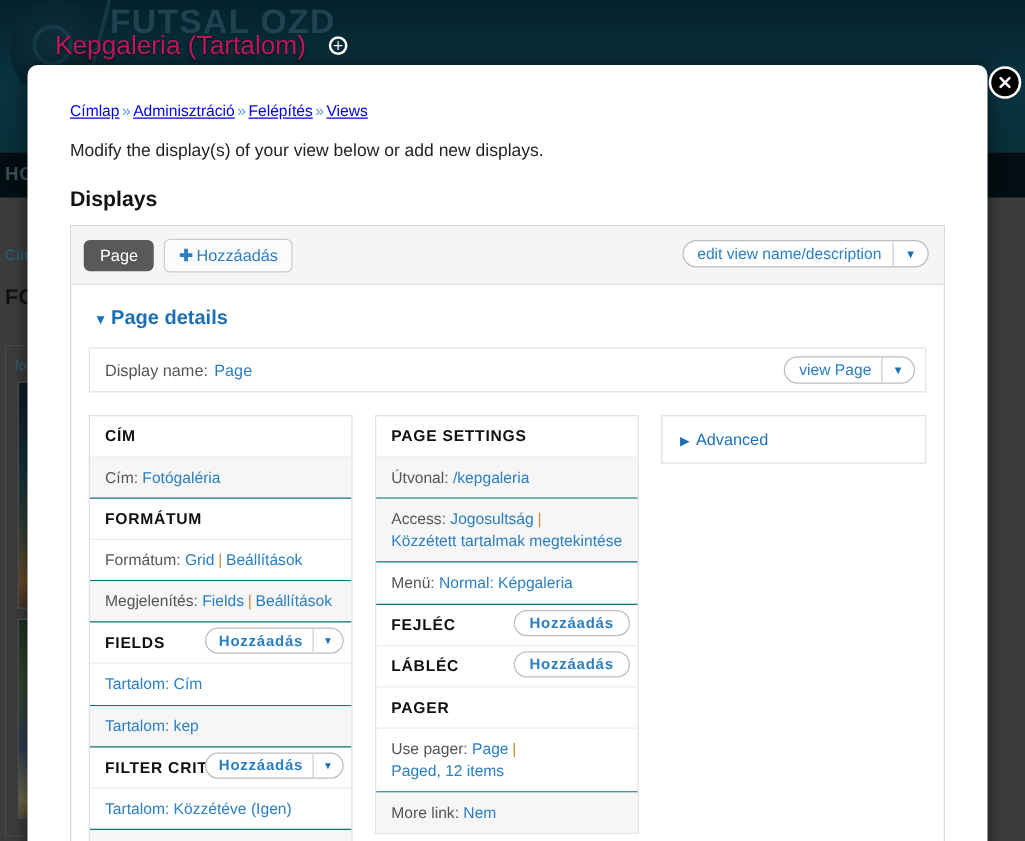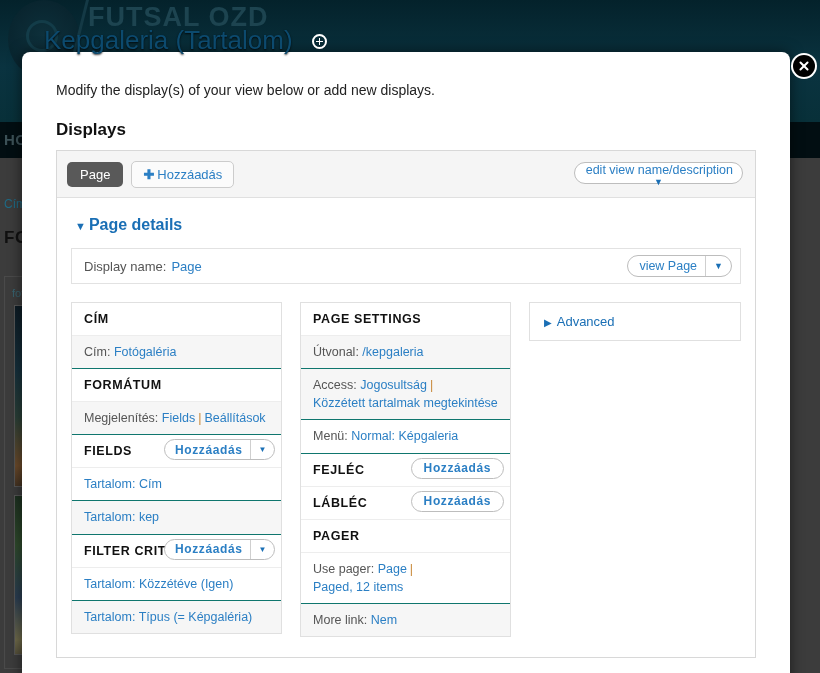--- a/index.html
+++ b/index.html
@@ -71,21 +71,21 @@
   .bg-thumb.t2 { top: 495px; height: 160px;
     background: linear-gradient(175deg,#1d3020 0%,#2f4a2c 30%,#2a3d52 62%,#6f6a4a 88%,#4a4534 100%); }
   .bg-panel {
     position: absolute; left: 4px; top: 276px; width: 92px; height: 393px;
     border: 1px solid #4a4a4a;
   }
 
   
   .modal-title {
     position: absolute; left: 44px; top: 25px;
-    font-size: 26px; color: #0c4a6e;
+    font-size: 21px; color: #be185d;
     text-shadow: 0 1px 2px rgba(0,0,0,.8);
     z-index: 40; white-space: nowrap;
   }
   .modal-title .plus-circle {
     display: inline-block; vertical-align: middle;
     width: 15px; height: 15px; border-radius: 50%;
     border: 2px solid #ffffff; position: relative;
     margin-left: 12px; margin-bottom: 2px;
   }
   .modal-title .plus-circle:before,
@@ -142,21 +142,20 @@
     background: #fbfbfb; border: 1px solid #ccc; border-radius: 5px;
     padding: 5px 11px; font-size: 13px; color: #2b7fc4;
   }
   .btn-add-display .plus { color: #2b7fc4; font-weight: bold; margin-right: 3px; }
   .btn-edit-view {
     position: absolute; right: 12px; top: 11px;
     display: flex; align-items: center;
     border: 1px solid #bdbdbd; border-radius: 12px;
     background: #fff; font-size: 12.5px; color: #2b7fc4;
     height: 22px;
-    flex-direction: column;
   }
   .btn-edit-view .lbl { padding: 0 9px 0 11px; }
   .btn-edit-view .divider { width: 1px; height: 100%; background: #cfcfcf; }
   .btn-edit-view .caret { padding: 0 9px; color: #1a6fb5; font-size: 9px; }
 
   .details-area { padding: 14px 14px 20px 14px; }
   .page-details-h {
     font-size: 16px; font-weight: bold; color: #1a6fb5; margin: 4px 0 14px 4px;
   }
   .page-details-h .tri { font-size: 11px; margin-right: 3px; }
@@ -241,20 +240,23 @@
 </div>
 
 <div class="modal-title">
   <span>Kepgaleria (Tartalom)</span>
   <span class="plus-circle"></span>
 </div>
 
 <div id="modal">
   <div class="modal-inner">
 
+    <div class="breadcrumb">
+      <a href="#">Címlap</a><span class="sep">»</span><a href="#">Adminisztráció</a><span class="sep">»</span><a href="#">Felépítés</a><span class="sep">»</span><a href="#">Views</a>
+    </div>
 
     <div class="lede">Modify the display(s) of your view below or add new displays.</div>
 
     <h2 class="displays-h">Displays</h2>
 
     <div class="displays-box">
 
       <div class="displays-bar">
         <div class="tab-page">Page</div>
         <div class="btn-add-display">
@@ -288,20 +290,24 @@
           <div class="col">
             <div class="cbox">
 
               <div class="sec-head">CÍM</div>
               <div class="row alt">
                 <span>Cím:</span>
                 <a href="#">Fotógaléria</a>
               </div>
 
               <div class="sec-head">FORMÁTUM</div>
+              <div class="row">
+                <span>Formátum:</span>
+                <a href="#">Grid</a><span class="pipe">|</span><a href="#">Beállítások</a>
+              </div>
               <div class="row alt">
                 <span>Megjelenítés:</span>
                 <a href="#">Fields</a><span class="pipe">|</span><a href="#">Beállítások</a>
               </div>
 
               <div class="sec-head with-btn">
                 <span>FIELDS</span>
                 <span class="pill">
                   <span class="lbl">Hozzáadás</span>
                   <span class="divider"></span>

